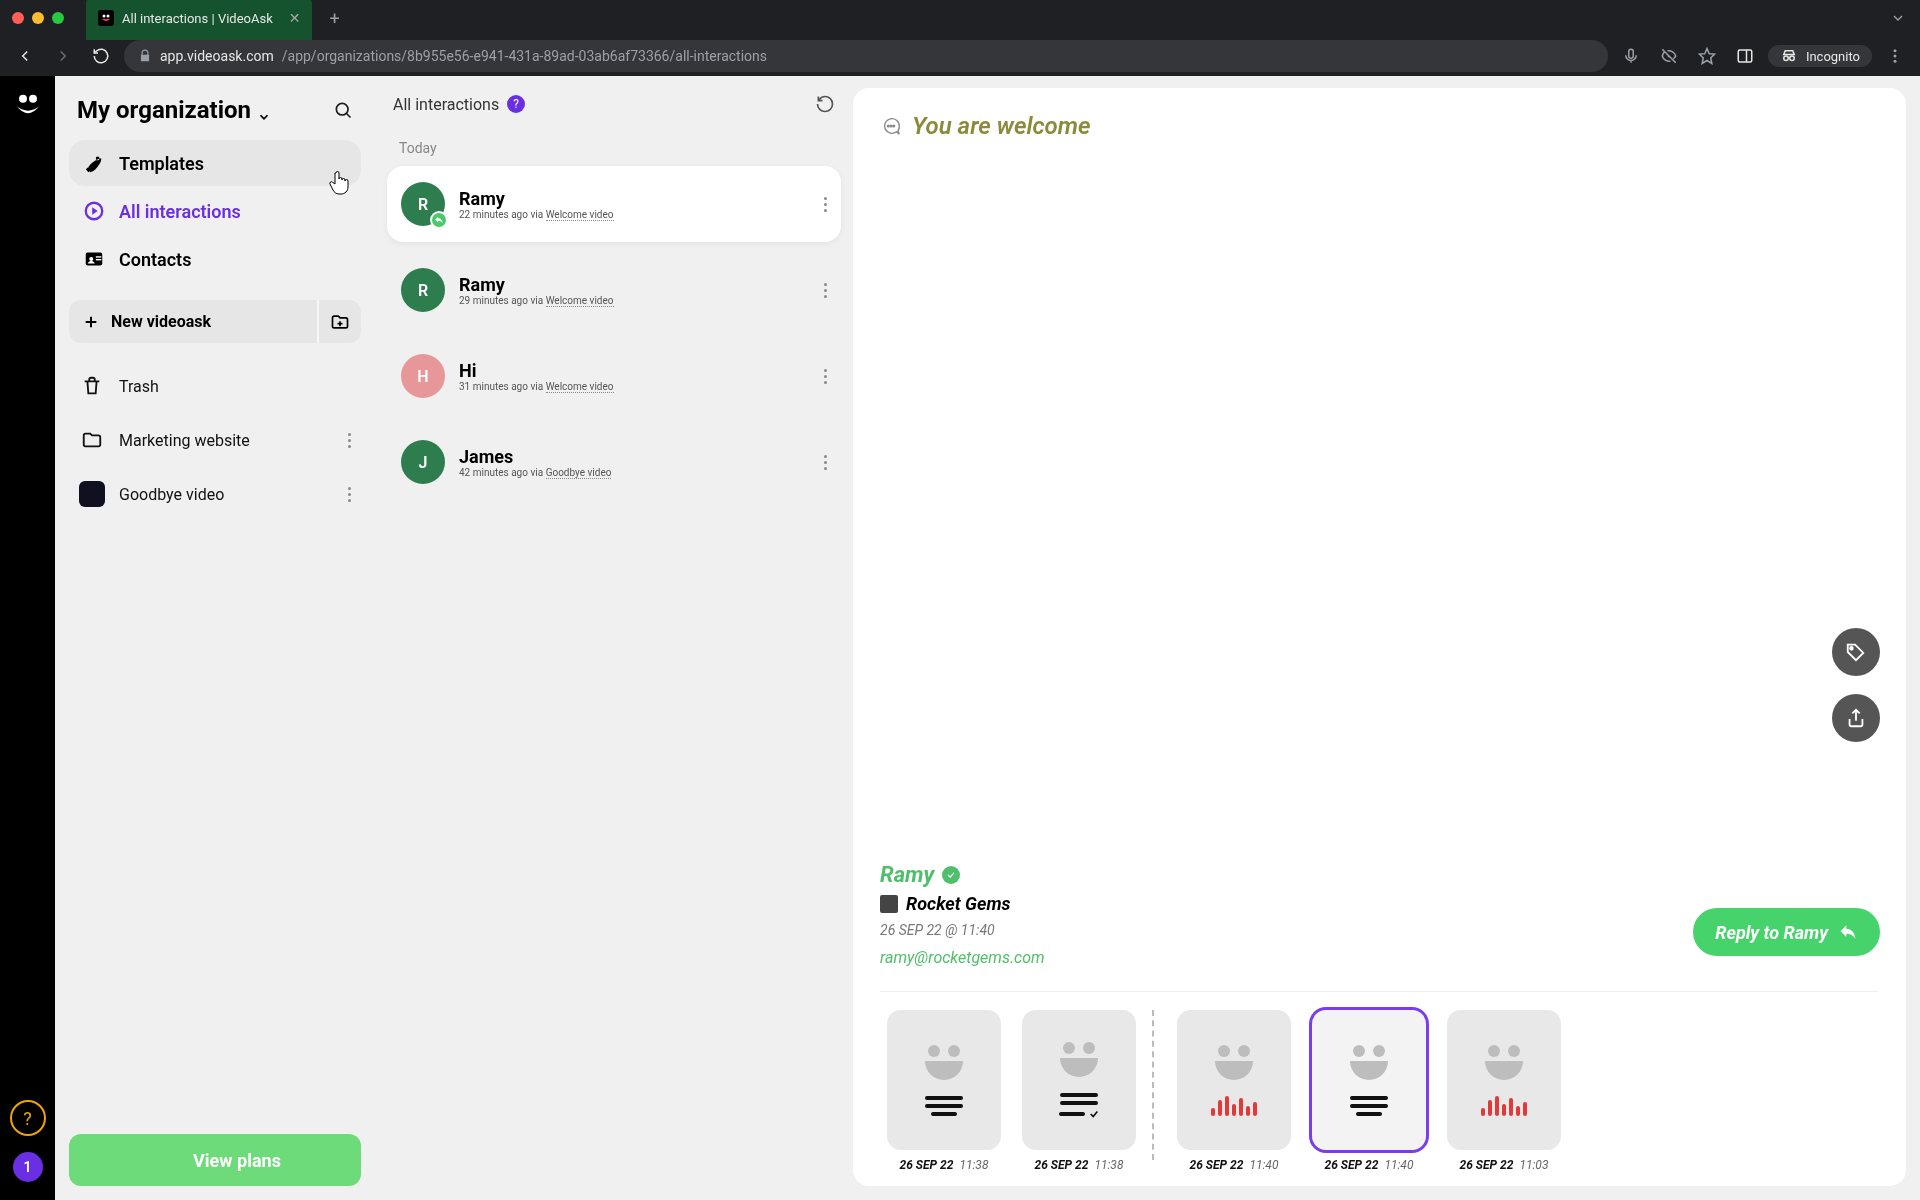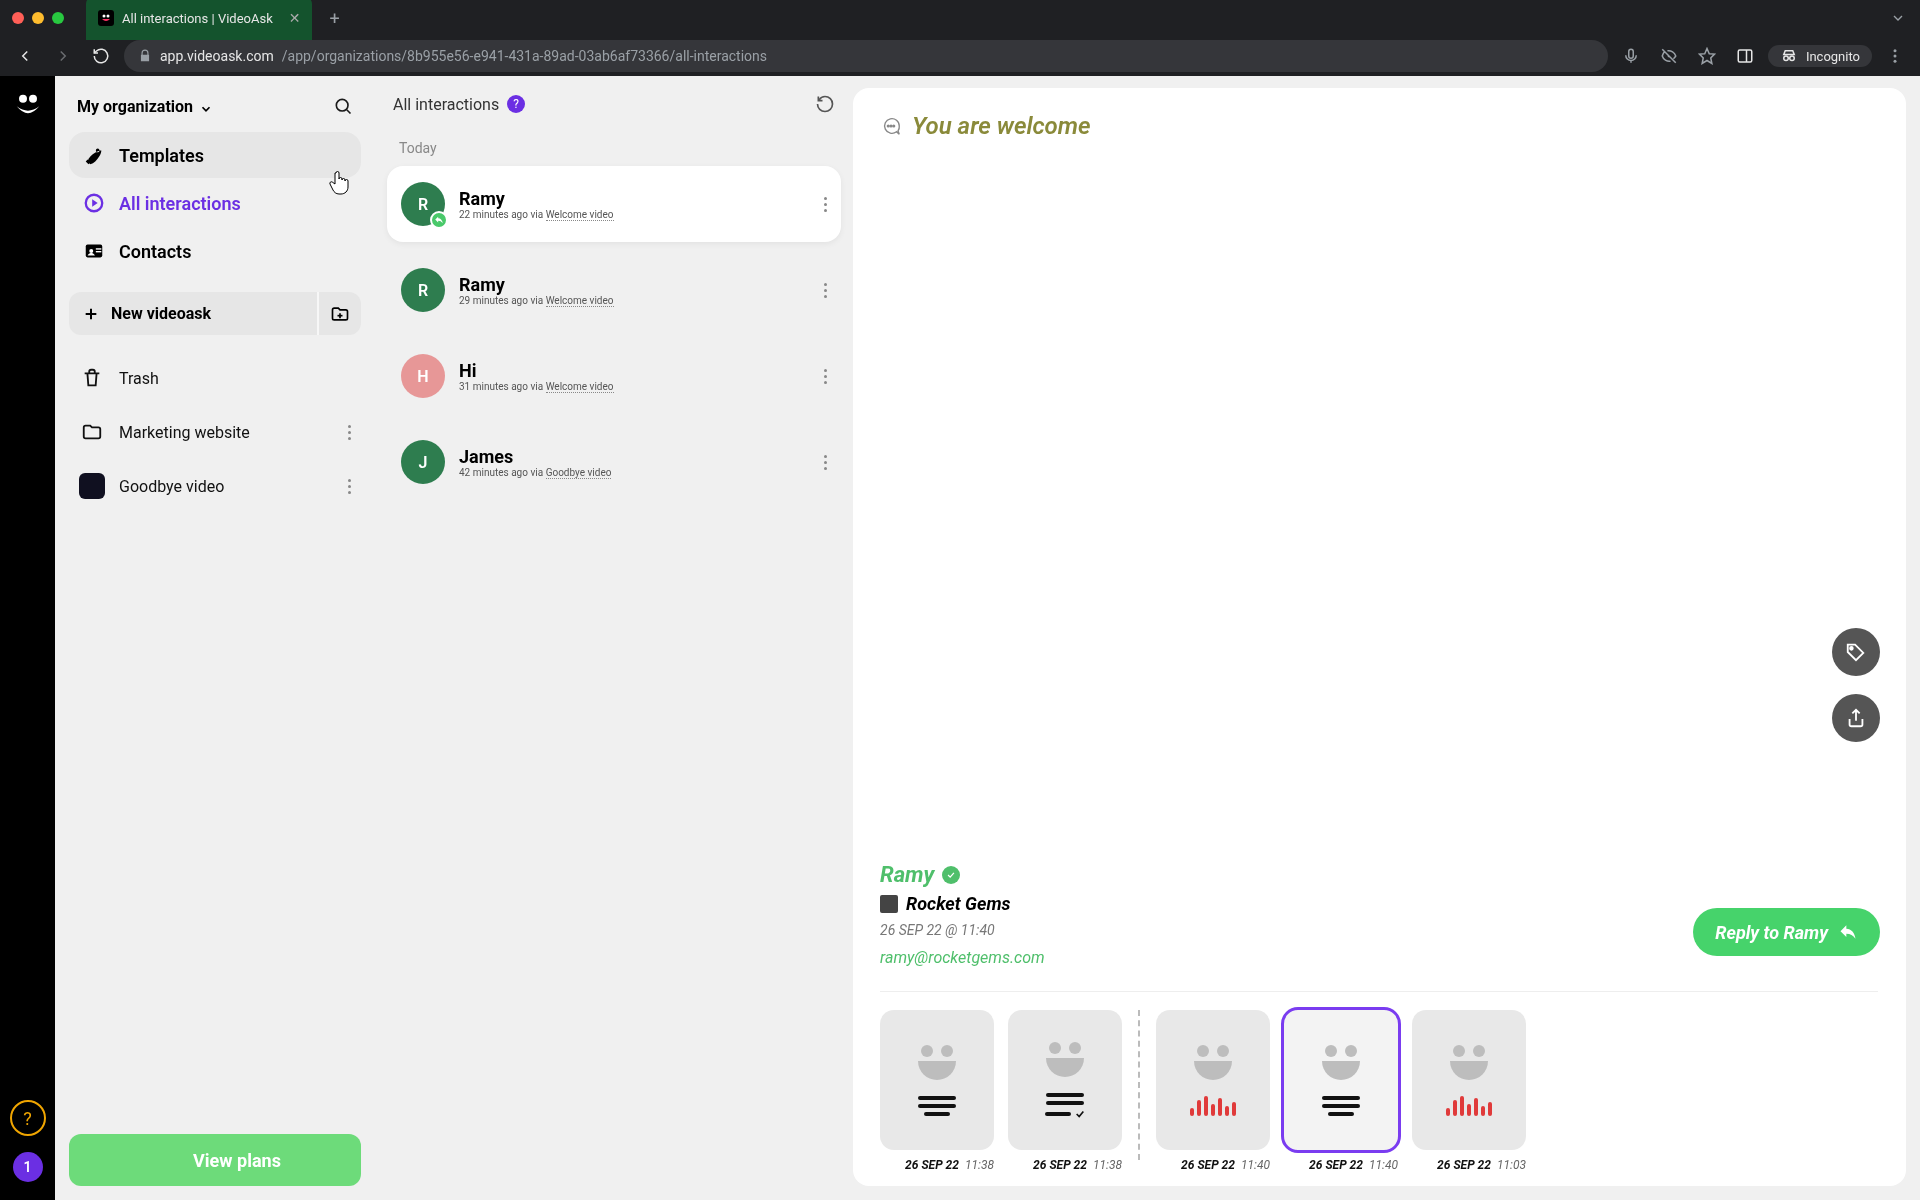--- a/index.html
+++ b/index.html
@@ -25,21 +25,21 @@
 .incog-pill{display:flex;align-items:center;gap:8px;background:#35363a;border-radius:16px;height:22px;padding:0 12px;color:#e6e6e6;font-size:13px;}
 
 .app { position: relative; width: 1920px; height: 1124px; background:#f0f0f0; display:flex; }
 .rail { width:55px; background:#000; display:flex; flex-direction:column; align-items:center; padding-top:14px; }
 .rail .logo svg{width:30px;height:30px;}
 .rail .bottom{margin-top:auto; margin-bottom:18px; display:flex; flex-direction:column; gap:16px; align-items:center;}
 .help-ring{width:36px;height:36px;border:2px solid #f0a500;border-radius:50%;display:flex;align-items:center;justify-content:center;color:#f0a500;font-size:18px;}
 .notif-bubble{width:30px;height:30px;border-radius:50%;background:#6b2fe3;color:#fff;display:flex;align-items:center;justify-content:center;font-size:14px;font-weight:600;}
 .sidebar { width:320px; background:#f0f0f0; padding:14px 14px 14px 14px; display:flex; flex-direction:column; }
 .org-row{display:flex;align-items:center;justify-content:space-between;padding:6px 8px 16px 8px;}
-.org-name{font-size:16px;font-weight:700;color:#000;display:flex;align-items:flex-end;gap:6px;}
+.org-name{font-size:24px;font-weight:700;color:#000;display:flex;align-items:flex-end;gap:6px;}
 .org-name svg{width:14px;height:14px;}
 .search-btn svg{width:20px;height:20px;stroke:#1a1a1a;}
 .nav-list{display:flex;flex-direction:column;gap:2px;}
 .nav-item{display:flex;align-items:center;gap:14px;padding:12px 14px;border-radius:16px;font-size:18px;font-weight:600;color:#000;cursor:pointer;}
 .nav-item.hover{background:#e6e6e6;}
 .nav-item.active{color:#6b2fe3;}
 .nav-item .icon{width:22px;height:22px;display:flex;align-items:center;justify-content:center;}
 .new-row{display:flex;gap:0;margin-top:18px;}
 .new-btn{flex:1;background:#e6e6e6;border-radius:12px 0 0 12px;padding:12px 14px;display:flex;align-items:center;gap:12px;font-weight:700;font-size:16px;}
 .new-import{width:44px;background:#e6e6e6;border-left:2px solid #f7f7f7;border-radius:0 12px 12px 0;display:flex;align-items:center;justify-content:center;}
@@ -81,21 +81,21 @@
 .prof-name{display:flex;align-items:center;gap:8px;font-size:22px;font-weight:700;color:#4fbf6b;}
 .verify{width:18px;height:18px;border-radius:50%;background:#4fbf6b;display:flex;align-items:center;justify-content:center;}
 .verify svg{width:10px;height:10px;stroke:#fff;stroke-width:3;fill:none;}
 .company-row{display:flex;align-items:center;gap:8px;font-size:18px;font-weight:700;margin-top:6px;}
 .company-ico{width:18px;height:18px;background:#444;border-radius:2px;}
 .ts{color:#777;font-size:14px;margin-top:8px;}
 .email{color:#4fbf6b;font-size:16px;margin-top:10px;}
 .reply-btn{position:absolute;right:26px;bottom:230px;background:#46d36b;color:#fff;font-weight:700;font-size:18px;border-radius:24px;height:48px;padding:0 22px;display:flex;align-items:center;gap:10px;}
 
 .thumbs{border-top:1px solid #eee;margin-top:24px;padding-top:18px;display:flex;align-items:flex-start;gap:14px;}
-.thumb{display:flex;flex-direction:column;align-items:flex-end;gap:8px;}
+.thumb{display:flex;flex-direction:column;align-items:center;gap:8px;margin-left:7px;}
 .thumb-box{width:114px;height:140px;background:#e8e8e8;border-radius:14px;display:flex;flex-direction:column;align-items:center;justify-content:center;gap:16px;}
 .thumb-box.sel{outline:3px solid #7a3cf0;background:#f3f3f3;}
 .face{display:flex;flex-direction:column;align-items:center;gap:4px;}
 .eyes{display:flex;gap:8px;}
 .eye{width:12px;height:12px;border-radius:50%;background:#bdbdbd;}
 .mouth{width:38px;height:19px;border-bottom-left-radius:40px;border-bottom-right-radius:40px;background:#bdbdbd;}
 .type-lines{display:flex;flex-direction:column;gap:4px;align-items:center;}
 .line{width:38px;height:4px;background:#111;border-radius:2px;}
 .line.short{width:26px;}
 .checkline{display:flex;align-items:center;gap:4px;}

